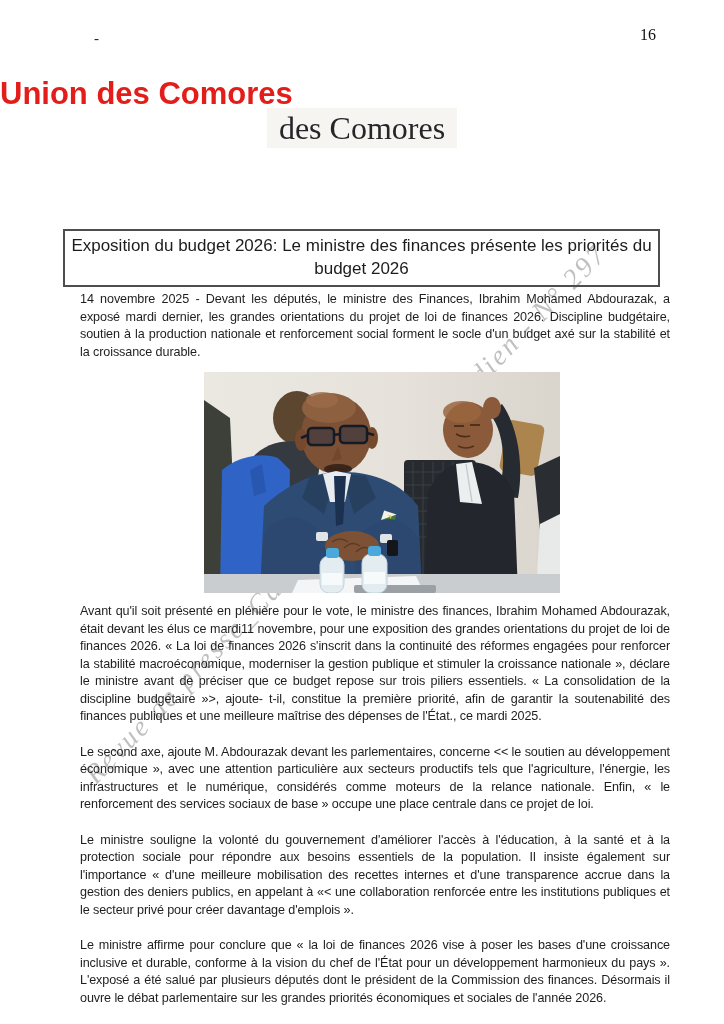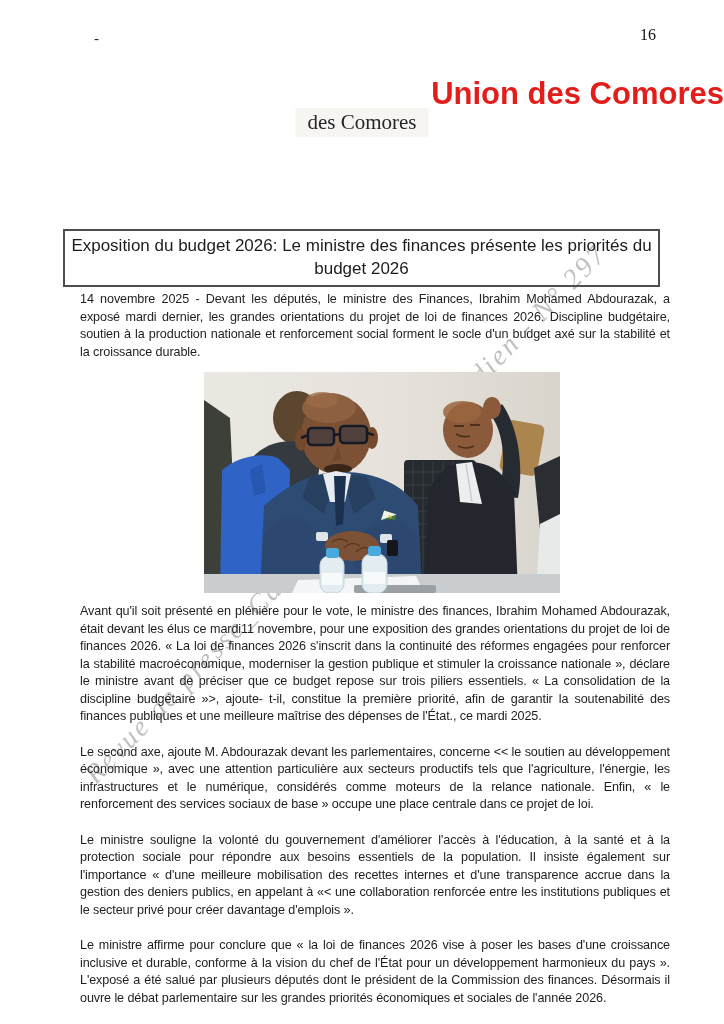--- a/index.html
+++ b/index.html
@@ -15,33 +15,33 @@
     font-family:"Liberation Serif",serif;font-style:italic;
     font-size:28px;letter-spacing:2.5px;white-space:nowrap;
     color:#8d8d8d;opacity:.55;
   }
   .content{position:relative;z-index:1;}
   
   .hdr-dash{position:absolute;left:94px;top:30px;font-family:"Liberation Serif",serif;font-size:15px;color:#222;}
   .hdr-page{position:absolute;left:640px;top:26px;font-family:"Liberation Serif",serif;font-size:16px;color:#111;}
   
   .kicker{
-    position:absolute;left:0;top:76px;width:724px;text-align:right;
+    position:absolute;left:0;top:76px;width:724px;text-align:left;
     font-size:31px;font-weight:bold;color:#e21d1a;letter-spacing:0px;
   }
   .logo{
     position:absolute;left:50%;top:108px;transform:translateX(-50%);
     background:#f6f5f2;padding:2px 12px 4px 12px;text-align:center;
   }
   .logo-title{
     font-family:"Liberation Serif",serif;font-weight:bold;
     font-size:54px;line-height:1.02;color:#9a2c21;letter-spacing:1px;
   }
   .logo-sub{
-    font-family:"Liberation Serif",serif;font-size:21px;line-height:1.0;
+    font-family:"Liberation Serif",serif;font-size:32px;line-height:1.0;
     color:#26262a;text-align:right;margin-top:2px;
   }
   
   .headline-box{
     position:absolute;left:63px;top:229px;width:597px;box-sizing:border-box;
     border:2px solid #4d4d4d;background:transparent;
     padding:3px 5px 5px 5px;text-align:center;
     font-size:17px;line-height:23px;color:#1c1c1c;
   }
   

